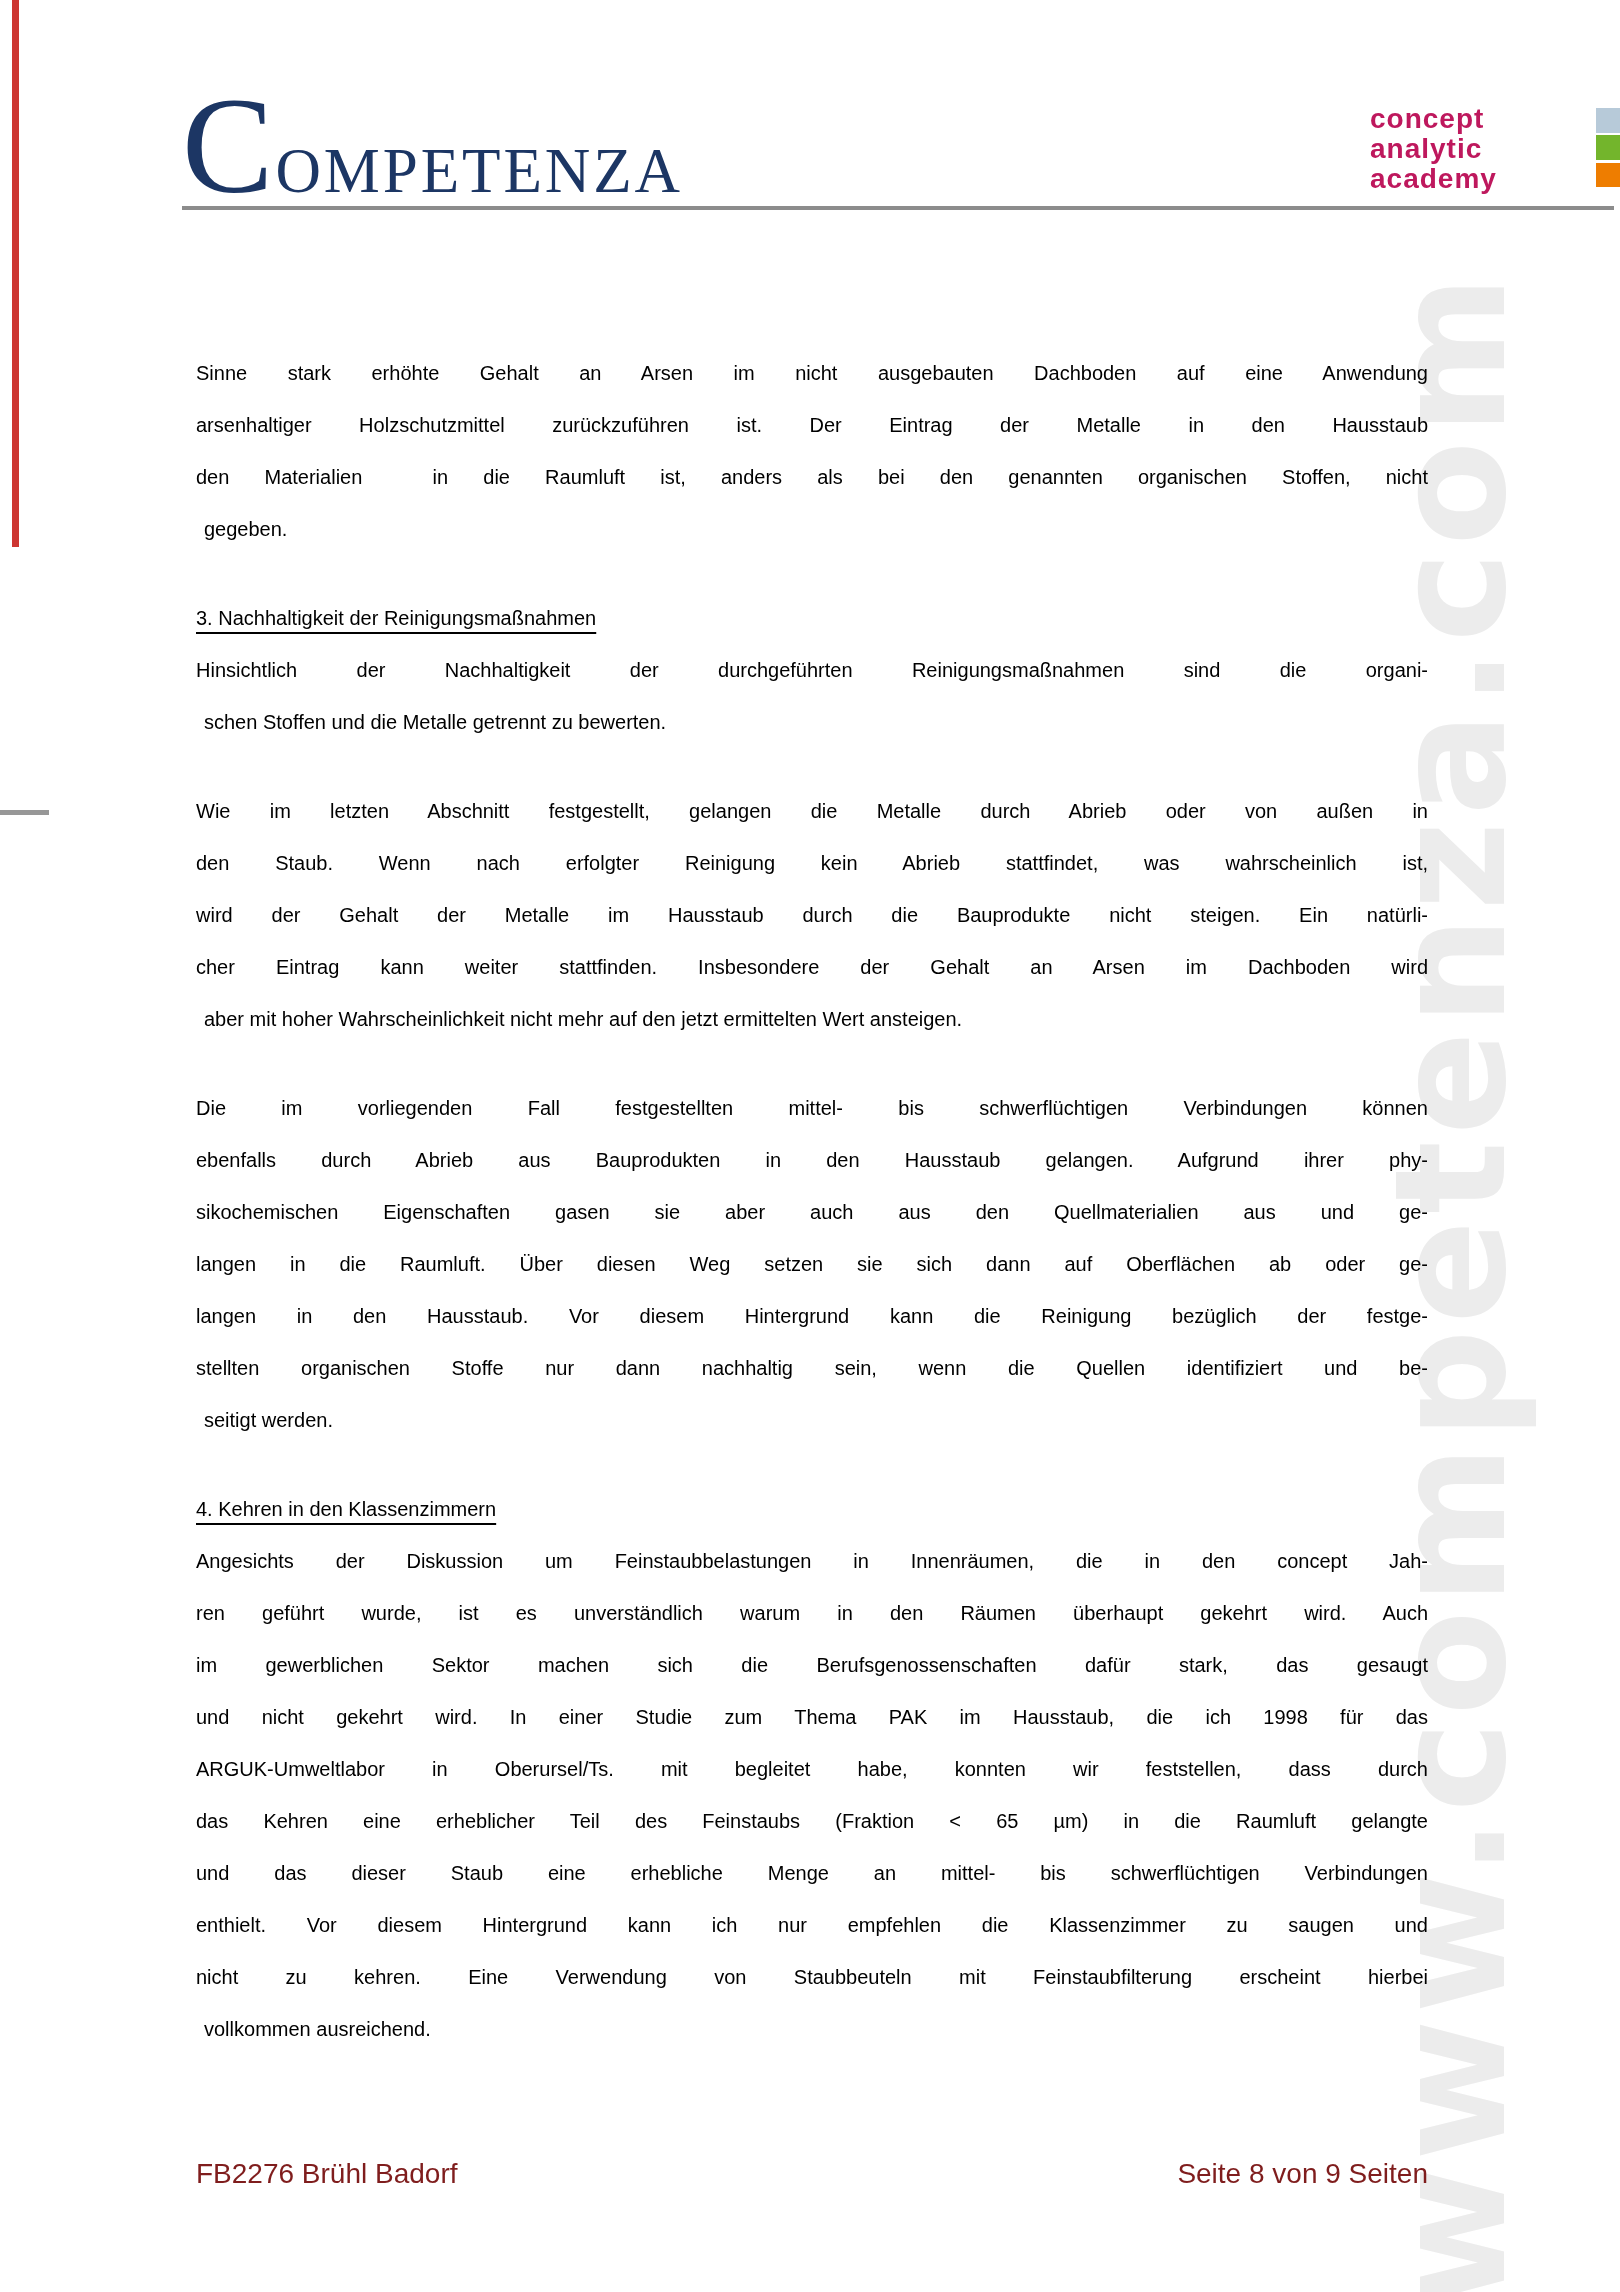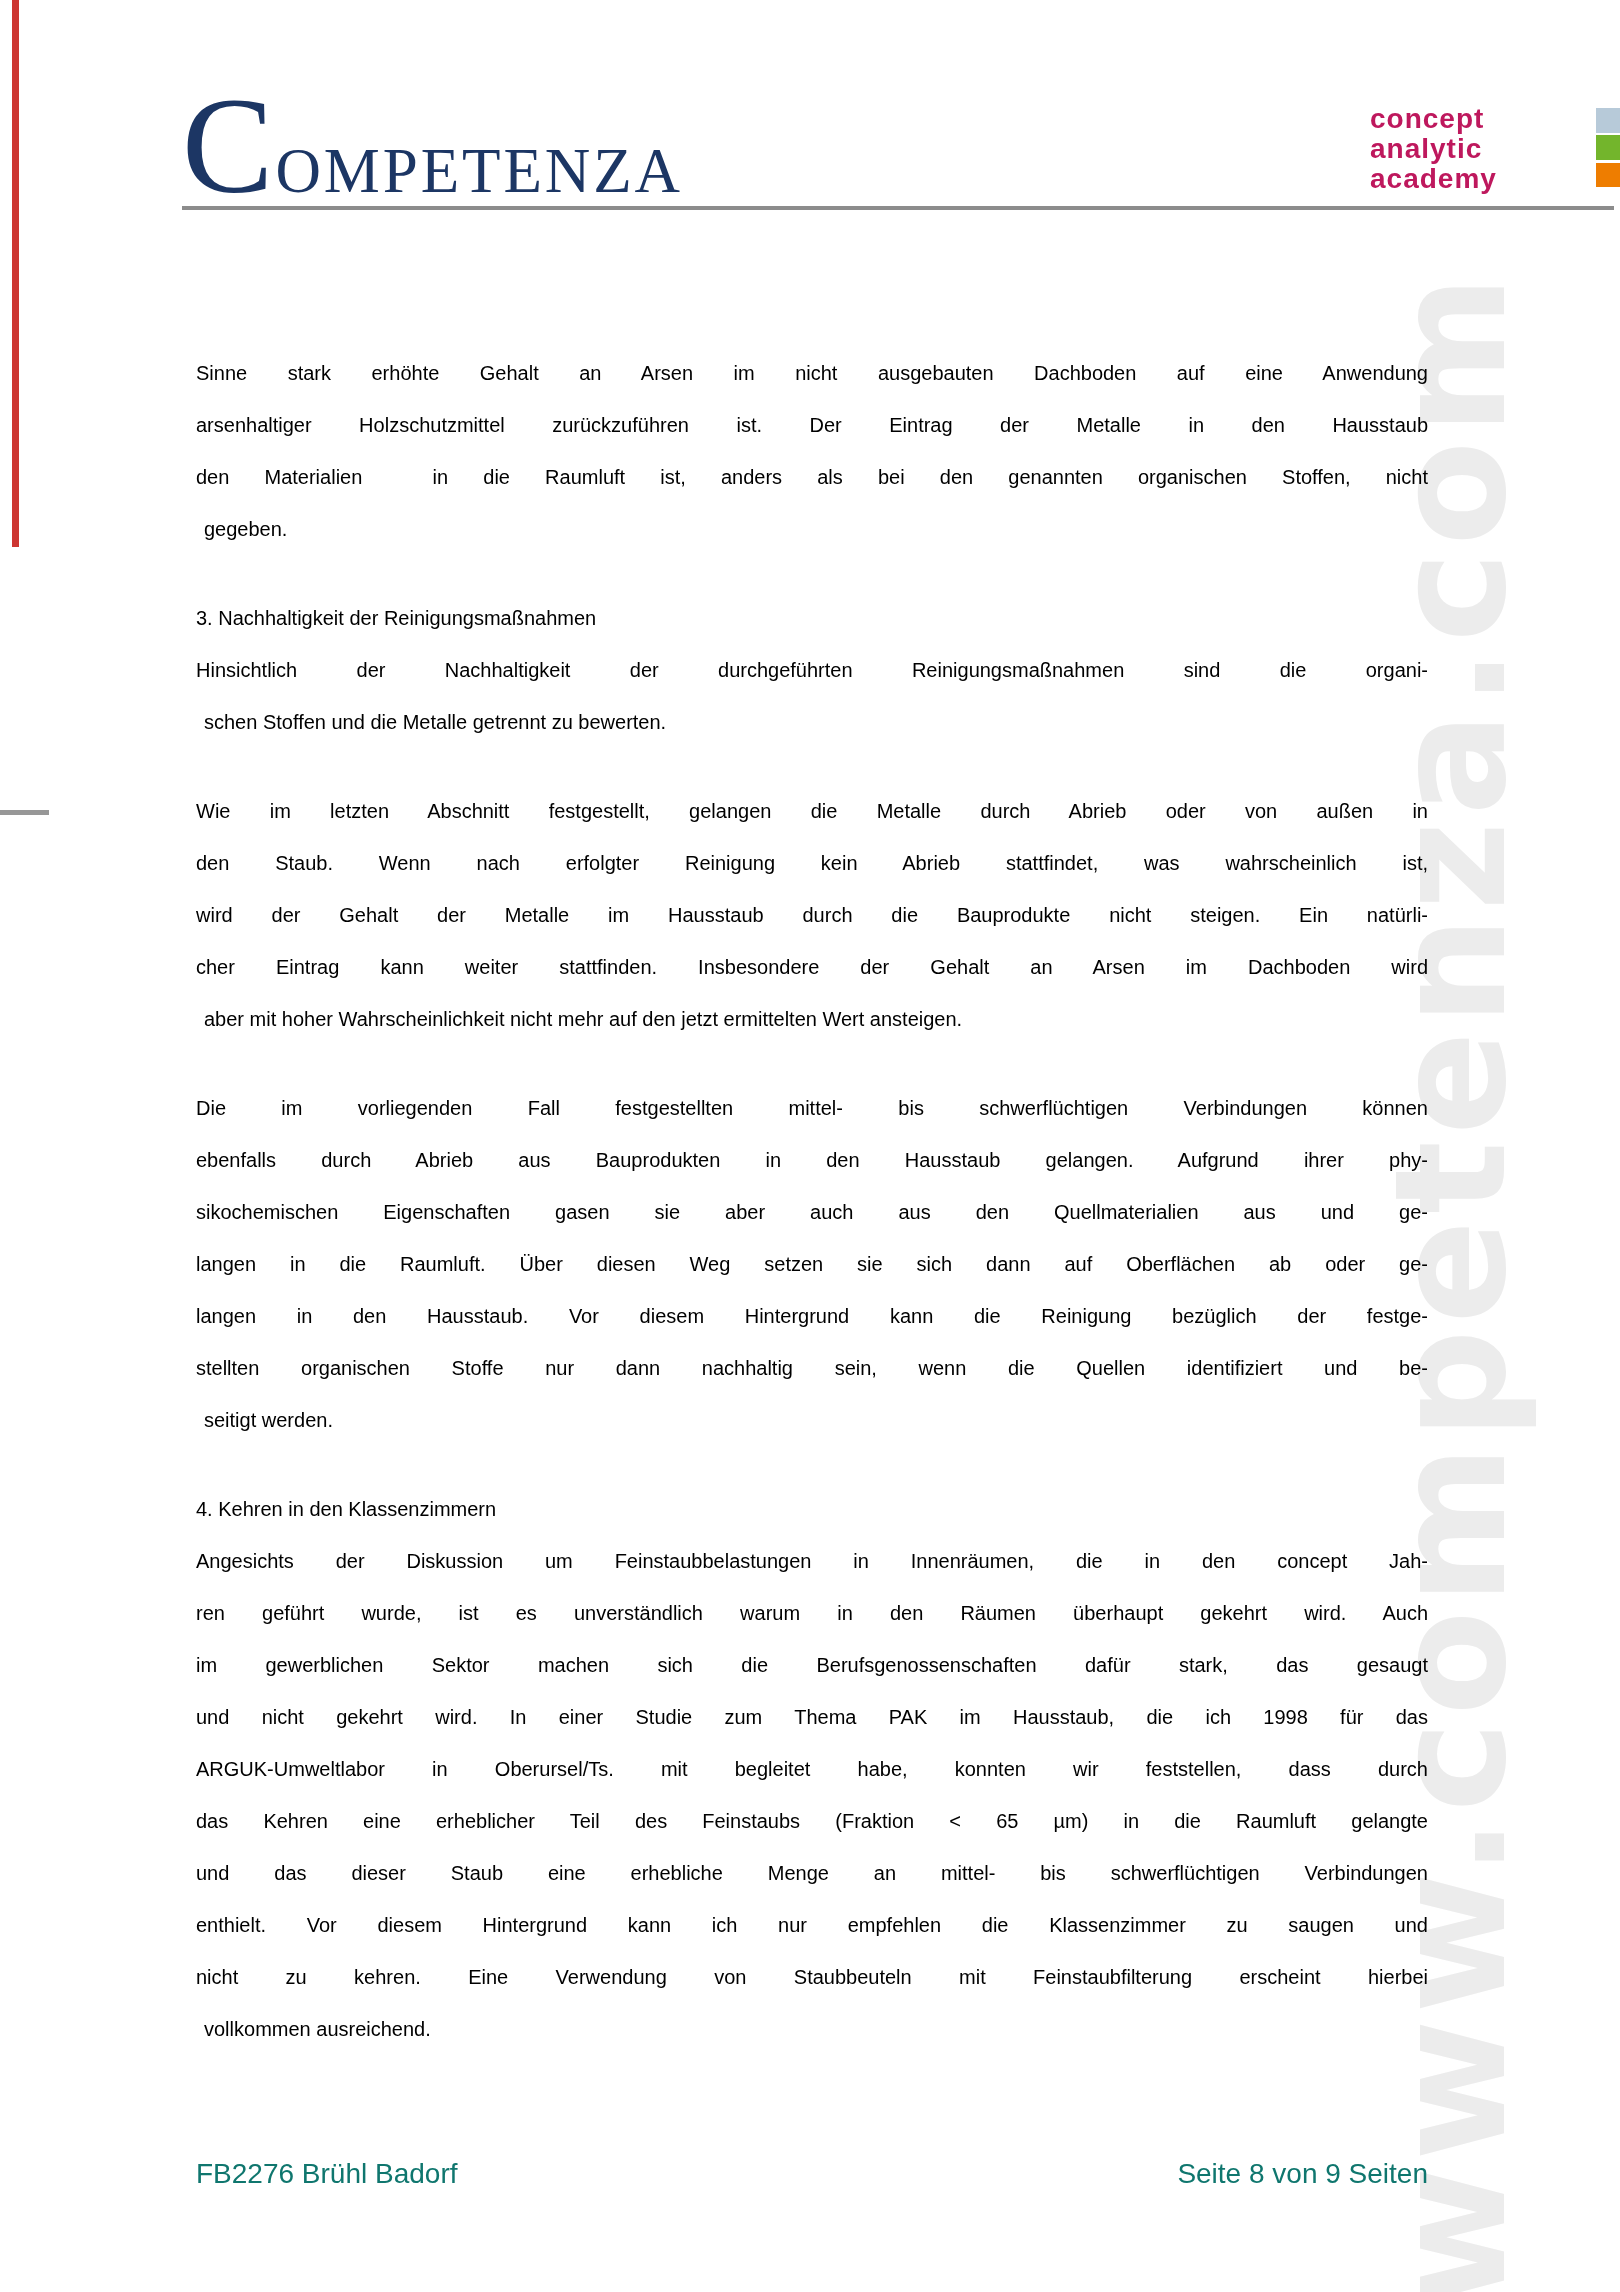--- a/index.html
+++ b/index.html
@@ -78,33 +78,33 @@
     position: absolute;
     left: 196px; top: 347px;
     width: 1232px;
     font-size: 20px;
     line-height: 52px;
     color: #000000;
     z-index: 1;
   }
   .block { margin-top: 0; }
   .block.gap { margin-top: 37px; }
-  .block.heading { text-underline-offset: 6.9px; }
+  .block.heading { text-decoration: underline; text-underline-offset: 6.9px; }
   .tline { text-align: justify; text-align-last: justify; }
   .tline.last { text-align-last: left; margin-left: 8px; }
 
   
   .footer {
     position: absolute;
     left: 196px; top: 2158px;
     width: 1232px;
     display: flex;
     justify-content: space-between;
     font-size: 28px;
-    color: #0f766e;
+    color: #7f1d1d;
     z-index: 1;
   }
 </style>
 </head>
 <body>
 
 <div class="page">
 
   <div class="accent-bar"></div>
   <div class="fold-mark"></div>

